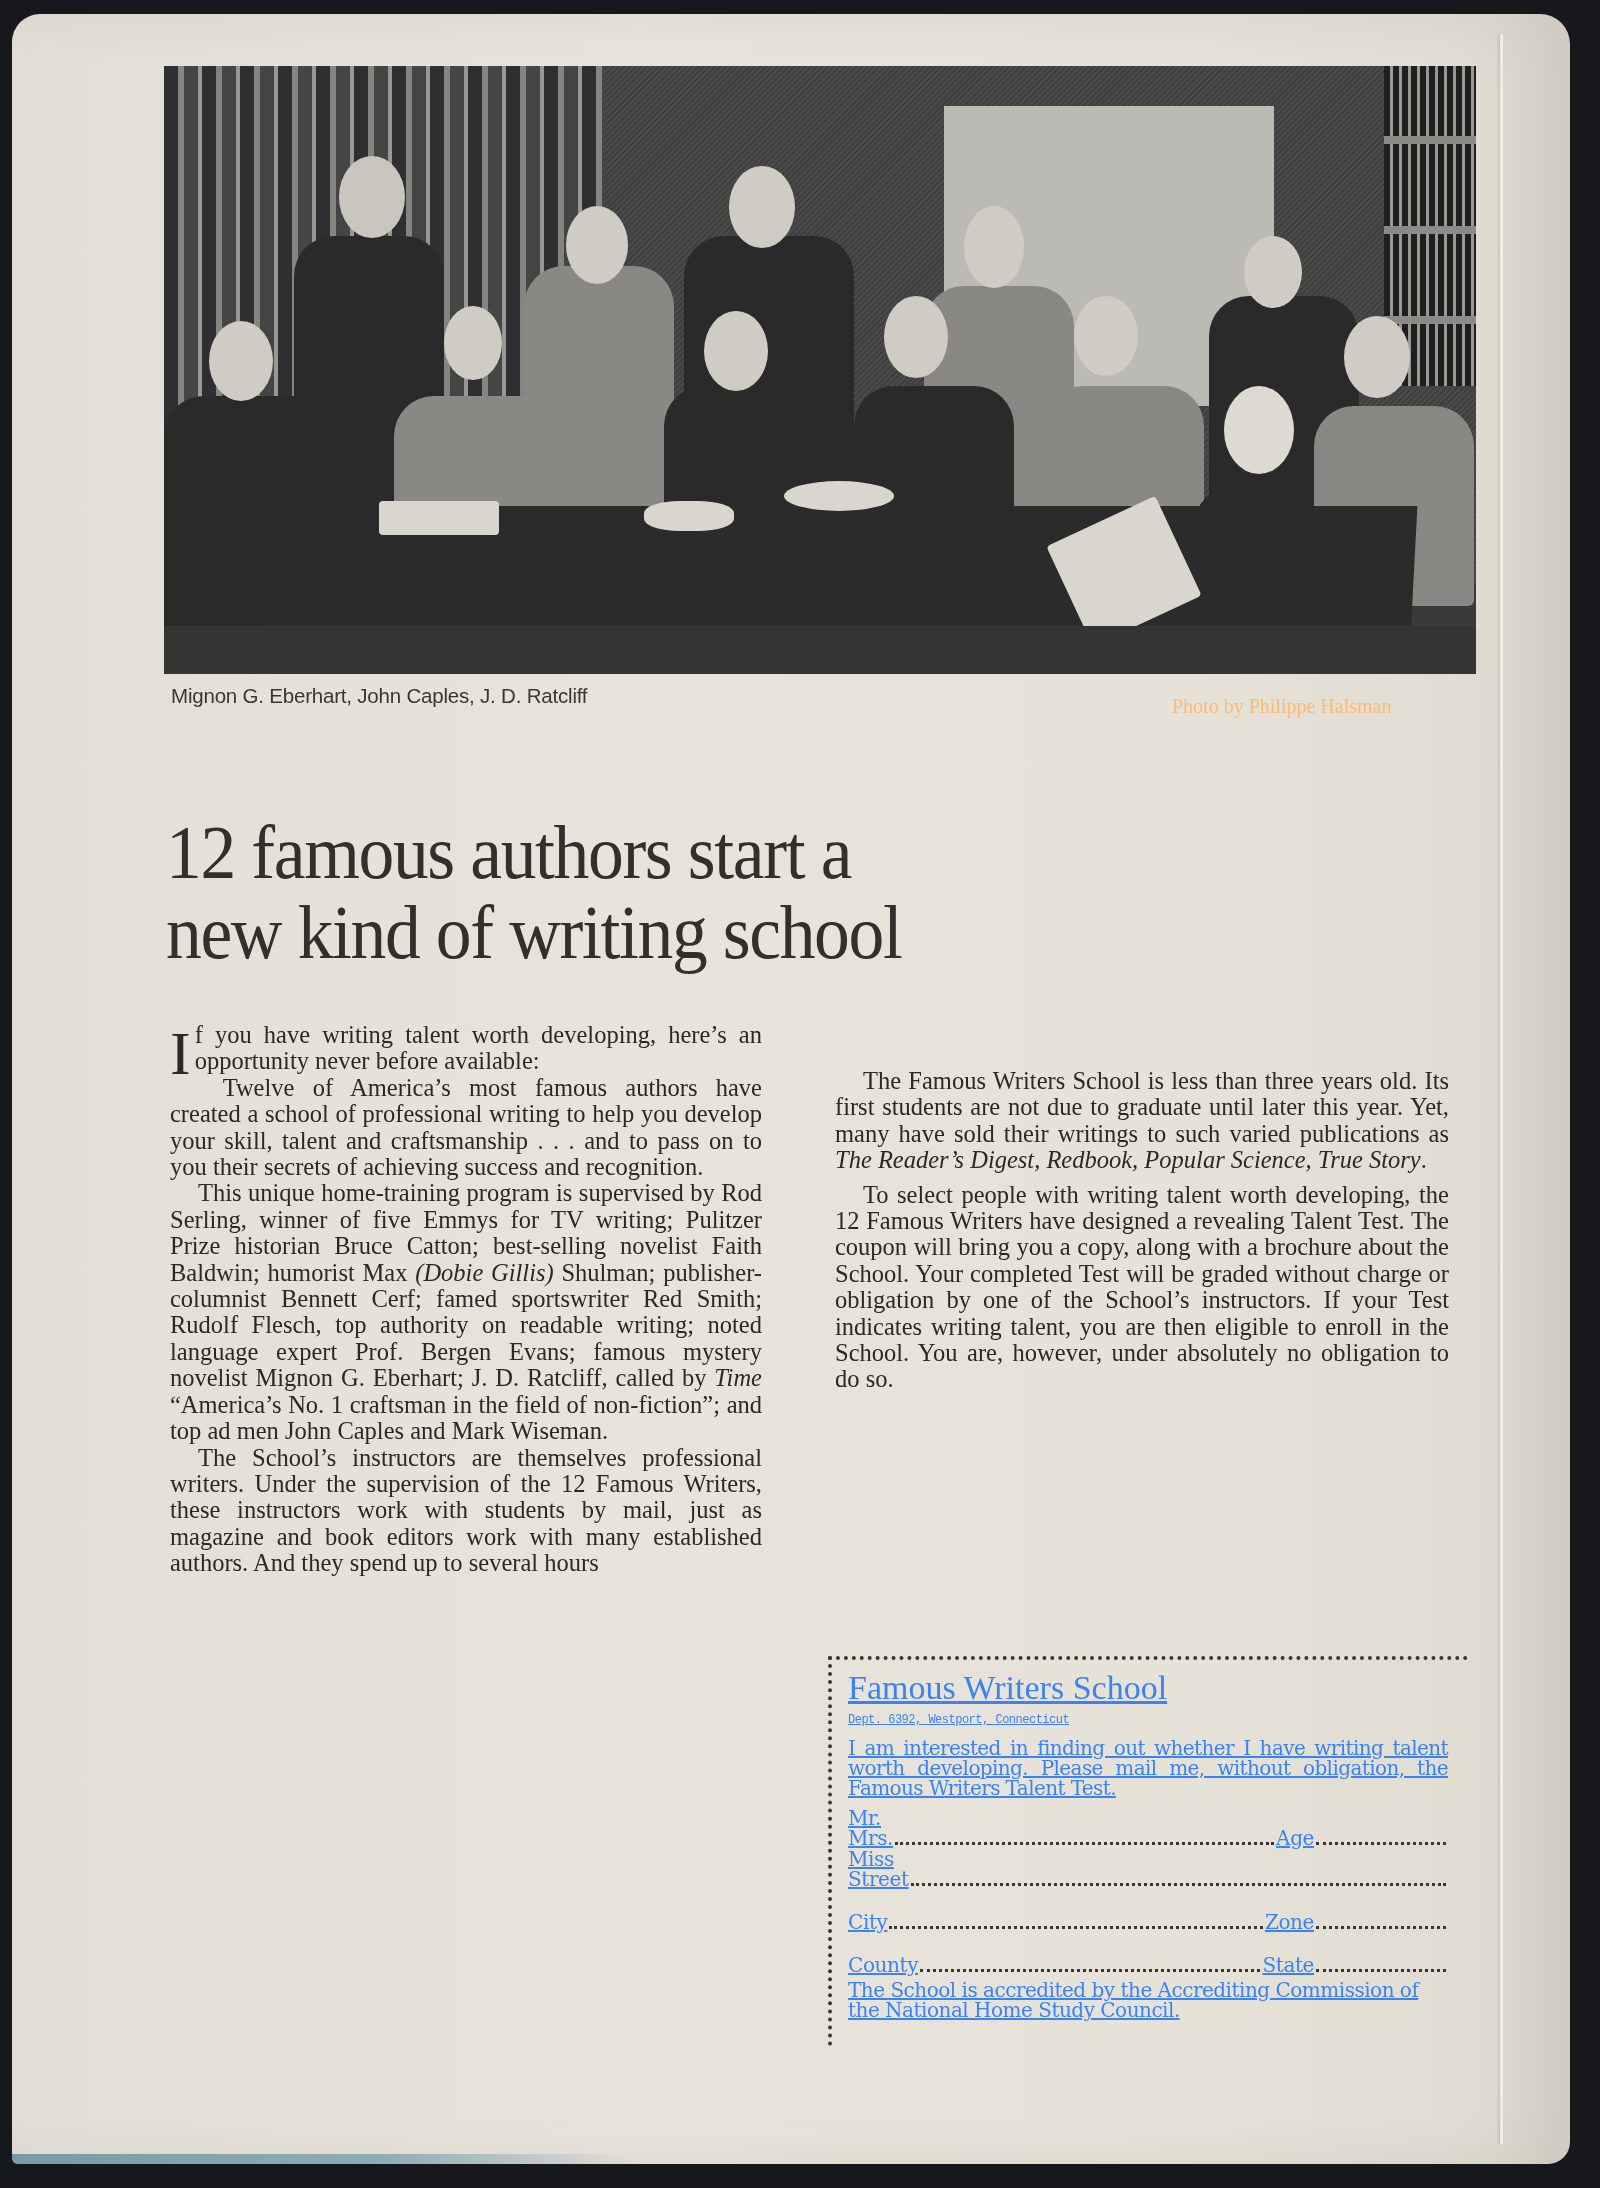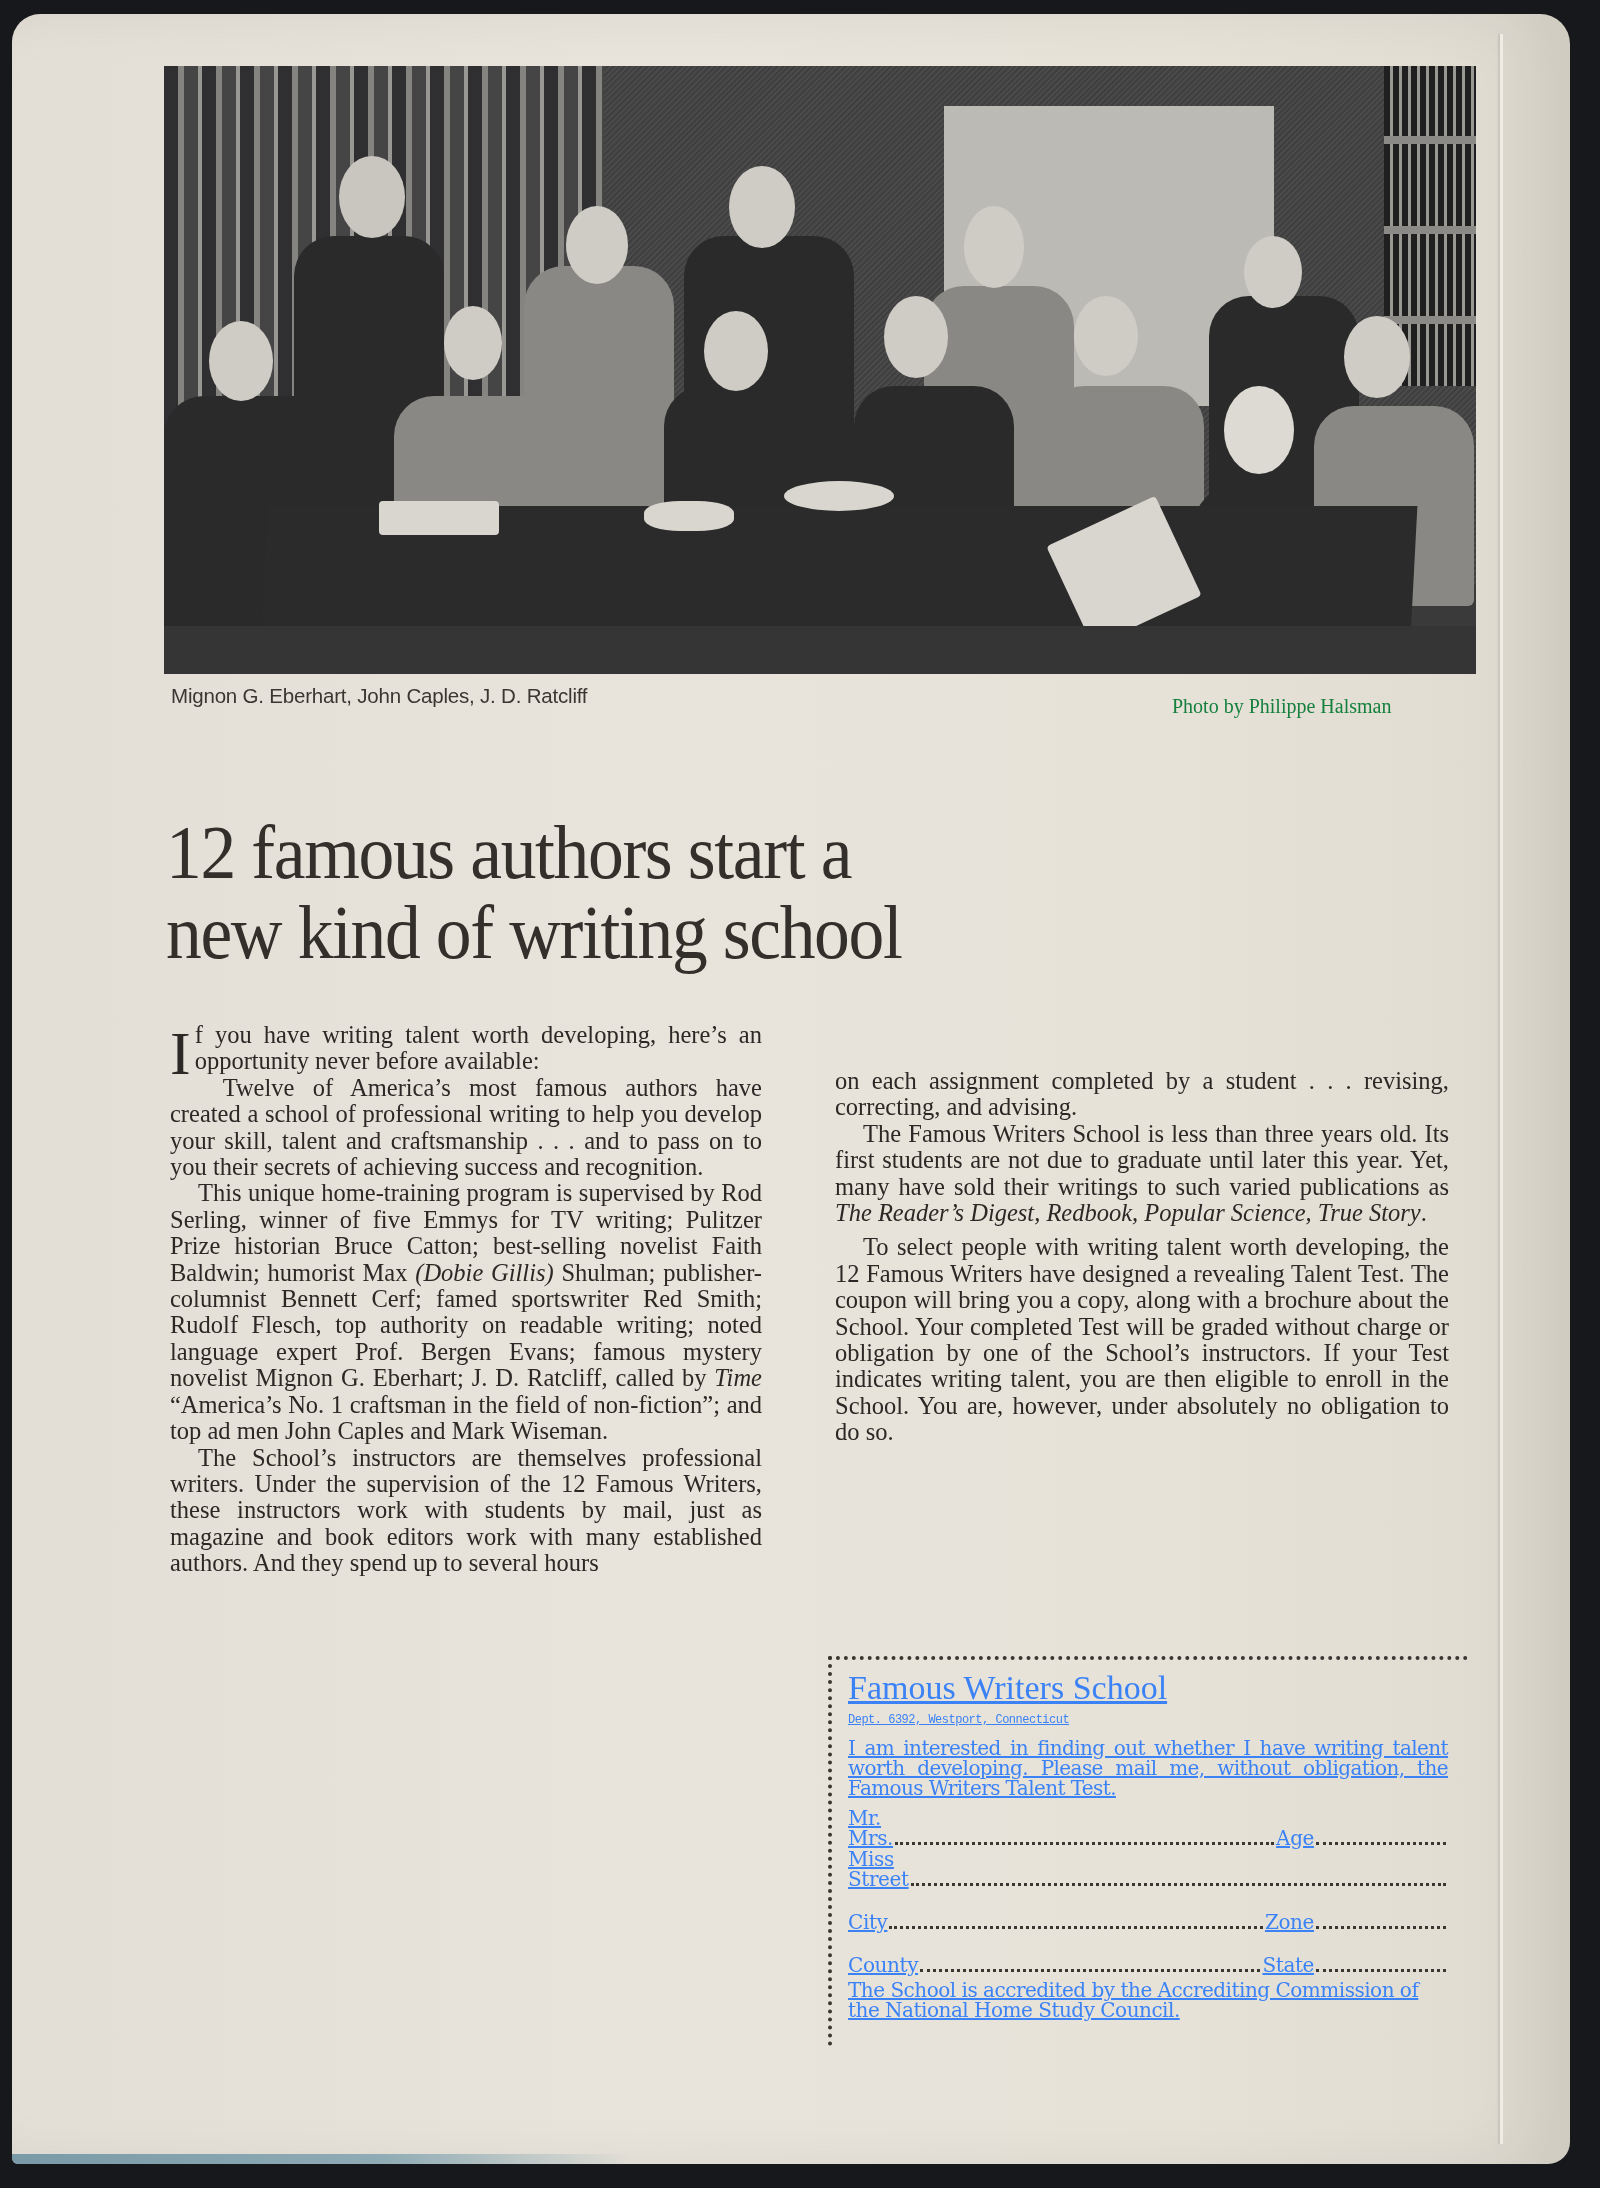--- a/index.html
+++ b/index.html
@@ -56,21 +56,21 @@
   
   .caption {
     position: absolute; left: 171px; top: 684px; width: 950px;
     font-size: 20.5px; line-height: 24px; color: #3a3733;
     font-family: "Liberation Sans", "DejaVu Sans", sans-serif;
     letter-spacing: -0.2px;
   }
   .caption div { white-space: nowrap; }
   .credit {
     position: absolute; left: 1172px; top: 695px;
-    font-size: 20px; color: #15803d;
+    font-size: 20px; color: #fdba74;
     font-family: "Liberation Serif", serif;
     white-space: nowrap;
   }
 
   
   .headline {
     position: absolute; left: 166px; top: 812px; width: 1100px;
     font-size: 77px; line-height: 80px; color: #33302c;
     font-family: "Liberation Serif", "DejaVu Serif", serif;
     letter-spacing: -1.5px;
@@ -176,21 +176,20 @@
 </div>
 
 <div class="col col-left">
   <p class="first"><span class="dropcap">I</span><span>f you have writing talent worth developing, here’s an opportunity never before available:</span></p>
   <p>Twelve of America’s most famous authors have created a school of professional writing to help you develop your skill, talent and craftsmanship . . . and to pass on to you their secrets of achieving success and recognition.</p>
   <p><span>This unique home-training program is supervised by Rod Serling, winner of five Emmys for TV writing; Pulitzer Prize historian Bruce Catton; best-selling novelist Faith Baldwin; humorist Max </span><i>(Dobie Gillis)</i><span> Shulman; publisher-columnist Bennett Cerf; famed sportswriter Red Smith; Rudolf Flesch, top authority on readable writing; noted language expert Prof. Bergen Evans; famous mystery novelist Mignon G. Eberhart; J. D. Ratcliff, called by </span><i>Time</i><span> “America’s No. 1 craftsman in the field of non-fiction”; and top ad men John Caples and Mark Wiseman.</span></p>
   <p>The School’s instructors are themselves professional writers. Under the supervision of the 12 Famous Writers, these instructors work with students by mail, just as magazine and book editors work with many established authors. And they spend up to several hours</p>
 </div>
 
 <div class="col col-right">
-  <p class="cont">on each assignment completed by a student . . . revising, correcting, and advising.</p>
   <p><span>The Famous Writers School is less than three years old. Its first students are not due to graduate until later this year. Yet, many have sold their writings to such varied publications as </span><i>The Reader’s Digest, Redbook, Popular Science, True Story</i><span>.</span></p>
   <p style="margin-top:8px;">To select people with writing talent worth developing, the 12 Famous Writers have designed a revealing Talent Test. The coupon will bring you a copy, along with a brochure about the School. Your completed Test will be graded without charge or obligation by one of the School’s instructors. If your Test indicates writing talent, you are then eligible to enroll in the School. You are, however, under absolutely no obligation to do so.</p>
 </div>
 
 <div class="coupon">
   <div class="coupon-inner">
     <div class="coupon-title">Famous Writers School</div>
     <div class="coupon-dept">Dept. 6392, Westport, Connecticut</div>
     <div class="coupon-text">I am interested in finding out whether I have writing talent worth developing. Please mail me, without obligation, the Famous Writers Talent Test.</div>
 

